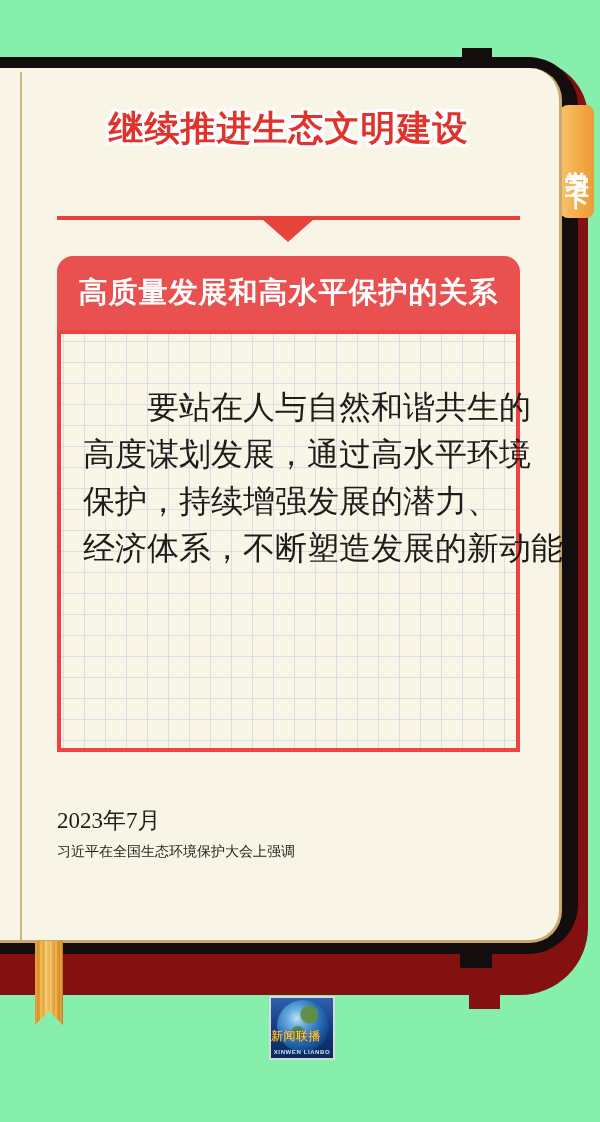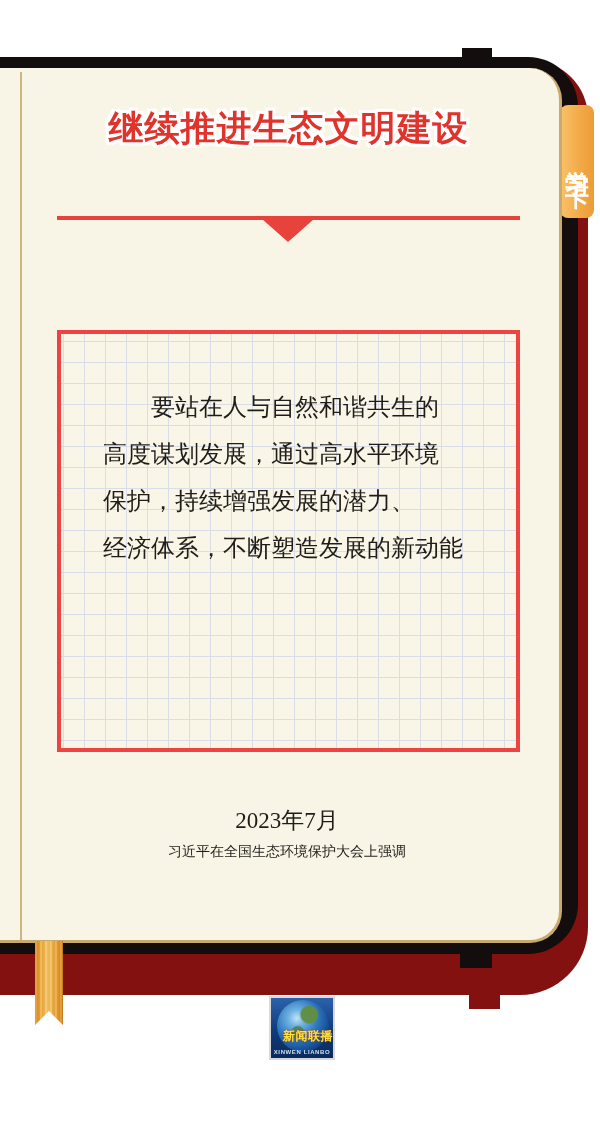--- a/index.html
+++ b/index.html
@@ -1,18 +1,18 @@
 <!DOCTYPE html>
 <html><head>
 <meta charset="utf-8">
 <style>
   html,body{margin:0;padding:0;background:#888;}
   .canvas{
     position:relative;width:600px;height:1122px;overflow:hidden;
-    background:#ffffff;
+    background:#86efac;
     font-family:"Liberation Sans","DejaVu Sans",sans-serif;
   }
   
   .cover-maroon{
     position:absolute;left:-40px;top:60px;width:628px;height:935px;
     background:#82110F;border-radius:0 58px 68px 0;
   }
   .cover-black{
     position:absolute;left:-40px;top:57px;width:618px;height:897px;
     background:#140D0D;border-radius:0 50px 50px 0;
@@ -79,29 +79,29 @@
     position:absolute;left:57px;top:330px;width:455px;height:414px;
     border:4px solid #EE4343;
     background-color:#F9F6E7;
     background-image:
       linear-gradient(#DADDE8 1px,transparent 1px),
       linear-gradient(90deg,#DADDE8 1px,transparent 1px);
     background-size:21px 21px;background-position:2px 7px;
   }
   .body-text{
     position:absolute;left:0;top:0;width:100%;box-sizing:border-box;
-    padding:50px 28px 0 42px;
+    padding:50px 28px 0 22px;
     font-family:"Liberation Serif","DejaVu Serif",serif;
-    color:#1F1C1A;font-size:24px;line-height:47px;
+    color:#1F1C1A;font-size:32px;line-height:47px;
   }
   .body-text .line{white-space:nowrap;}
   .body-text .line:first-child{text-indent:2em;}
   
   .dateblock{
-    position:absolute;left:57px;top:806px;width:460px;text-align:center;
+    position:absolute;left:57px;top:806px;width:460px;text-align:left;
     font-family:"Liberation Serif","DejaVu Serif",serif;color:#1F1C1A;
   }
   .dateblock .date{font-size:23px;line-height:30px;}
   .dateblock .attr{font-size:14px;line-height:32px;}
   
   .ribbon{
     position:absolute;left:35px;top:941px;width:28px;height:84px;
     background-image:
       repeating-linear-gradient(90deg,rgba(255,255,255,.14) 0 2px,rgba(0,0,0,.05) 2px 5px),
       linear-gradient(90deg,#D98A20 0%,#EFA735 18%,#F7C766 45%,#F3B84F 58%,#E79A2B 85%,#D07F18 100%);
@@ -114,22 +114,22 @@
     border:2px solid #D9D9D9;box-sizing:border-box;overflow:hidden;
   }
   .earth{
     position:absolute;left:6px;top:2px;width:52px;height:52px;border-radius:50%;
     background:
       radial-gradient(circle at 62% 28%,rgba(98,142,64,.95) 0 16%,transparent 20%),
       radial-gradient(circle at 40% 62%,rgba(70,120,60,.75) 0 12%,transparent 16%),
       radial-gradient(circle at 38% 35%,#BFE3F7 0%,#6FB1E0 18%,#2F78C0 45%,#13498F 72%,#071F4A 100%);
   }
   .logo-cn{
-    position:absolute;left:0;bottom:13px;width:100%;text-align:right;
-    color:#FFE33C;font-size:12px;font-weight:700;letter-spacing:.5px;
+    position:absolute;left:0;bottom:13px;width:100%;text-align:left;
+    color:#FFE33C;font-size:12px;font-weight:400;letter-spacing:.5px;
     text-shadow:0 0 2px rgba(180,40,0,.9);
   }
   .logo-en{
     position:absolute;left:0;bottom:3px;width:100%;text-align:center;
     color:#CFE0F2;font-size:6px;letter-spacing:.6px;font-weight:700;
   }
 </style>
 </head>
 <body>
 
@@ -148,20 +148,23 @@
   <div class="page"></div>
   <div class="stack-line"></div>
 
   <div class="title">
     <div>继续推进生态文明建设</div>
   </div>
 
   <div class="divider"></div>
   <div class="divider-tri"></div>
 
+  <div class="banner">
+    <span>高质量发展和高水平保护的关系</span>
+  </div>
 
   <div class="gridbox">
     <div class="body-text">
       <div class="line">要站在人与自然和谐共生的</div>
       <div class="line">高度谋划发展，通过高水平环境</div>
       <div class="line">保护，持续增强发展的潜力、</div>
       <div class="line">经济体系，不断塑造发展的新动能</div>
     </div>
   </div>
 

